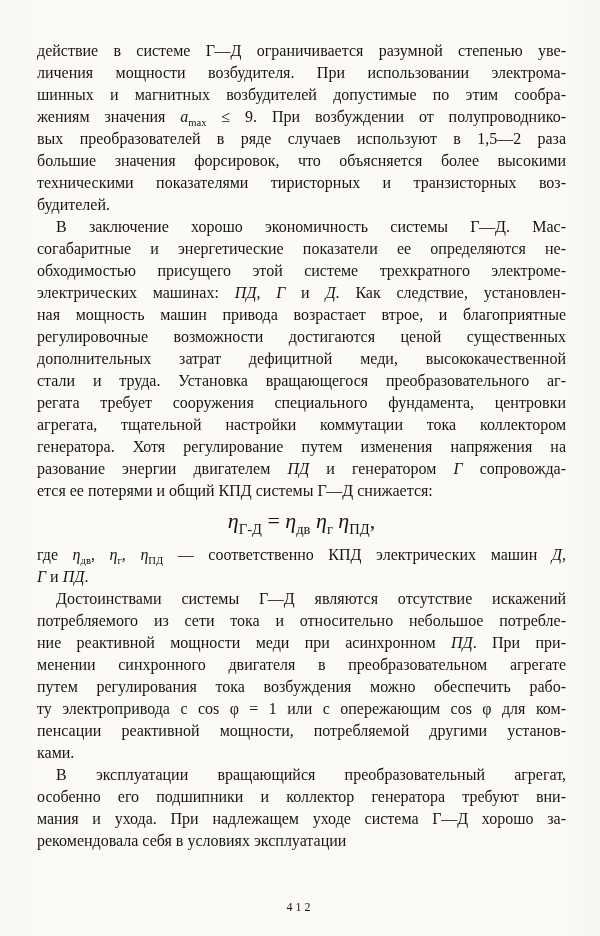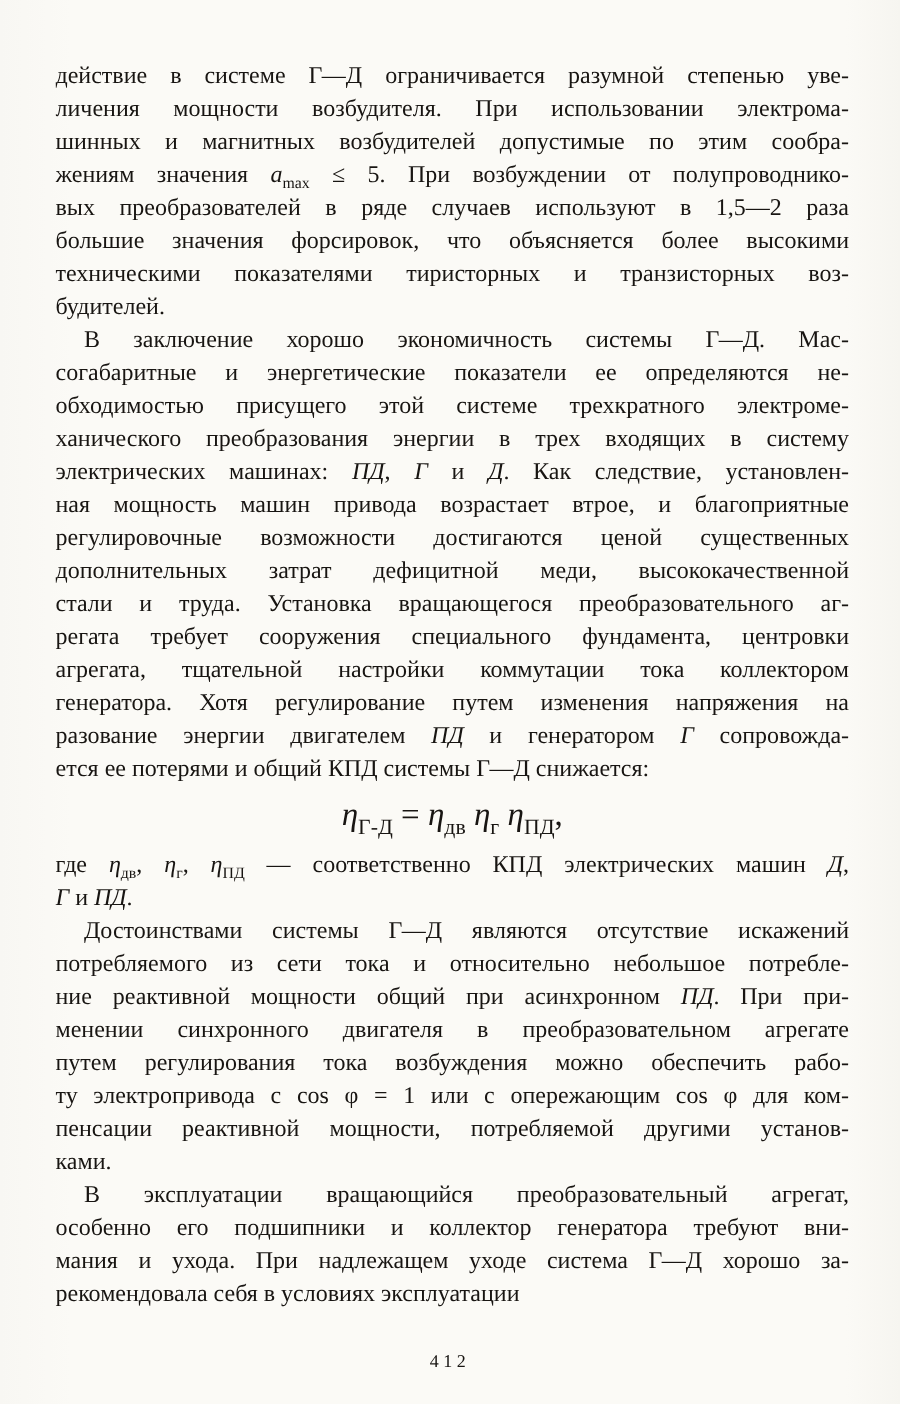--- a/index.html
+++ b/index.html
@@ -80,51 +80,50 @@
 </style>
 </head>
 <body>
 
 <div class="page">
   <div class="text-column">
       <div class="para">
         <div class="line"><span class="tx">действие в системе Г—Д ограничивается разумной степенью уве-</span></div>
         <div class="line"><span class="tx">личения мощности возбудителя. При использовании электрома-</span></div>
         <div class="line"><span class="tx">шинных и магнитных возбудителей допустимые по этим сообра-</span></div>
-        <div class="line"><span class="tx">жениям значения </span><span class="it">a</span><span class="sub">max</span><span class="tx"> ≤ 5. При возбуждении от полупроводнико-</span></div>
+        <div class="line"><span class="tx">жениям значения </span><span class="it">a</span><span class="sub">max</span><span class="tx"> ≤ 9. При возбуждении от полупроводнико-</span></div>
         <div class="line"><span class="tx">вых преобразователей в ряде случаев используют в 1,5—2 раза</span></div>
         <div class="line"><span class="tx">большие значения форсировок, что объясняется более высокими</span></div>
         <div class="line"><span class="tx">техническими показателями тиристорных и транзисторных воз-</span></div>
         <div class="line last"><span class="tx">будителей.</span></div>
       </div>
       <div class="para indent">
         <div class="line"><span class="tx">В заключение хорошо экономичность системы Г—Д. Мас-</span></div>
         <div class="line"><span class="tx">согабаритные и энергетические показатели ее определяются не-</span></div>
         <div class="line"><span class="tx">обходимостью присущего этой системе трехкратного электроме-</span></div>
-        <div class="line"><span class="tx">ханического преобразования энергии в трех входящих в систему</span></div>
         <div class="line"><span class="tx">электрических машинах: </span><span class="it">ПД</span><span class="tx">, </span><span class="it">Г</span><span class="tx"> и </span><span class="it">Д</span><span class="tx">. Как следствие, установлен-</span></div>
         <div class="line"><span class="tx">ная мощность машин привода возрастает втрое, и благоприятные</span></div>
         <div class="line"><span class="tx">регулировочные возможности достигаются ценой существенных</span></div>
         <div class="line"><span class="tx">дополнительных затрат дефицитной меди, высококачественной</span></div>
         <div class="line"><span class="tx">стали и труда. Установка вращающегося преобразовательного аг-</span></div>
         <div class="line"><span class="tx">регата требует сооружения специального фундамента, центровки</span></div>
         <div class="line"><span class="tx">агрегата, тщательной настройки коммутации тока коллектором</span></div>
         <div class="line"><span class="tx">генератора. Хотя регулирование путем изменения напряжения на</span></div>
         <div class="line"><span class="tx">разование энергии двигателем </span><span class="it">ПД</span><span class="tx"> и генератором </span><span class="it">Г</span><span class="tx"> сопровожда-</span></div>
         <div class="line last"><span class="tx">ется ее потерями и общий КПД системы Г—Д снижается:</span></div>
       </div>
       <div class="formula"><span class="it">η</span><span class="sub">Г-Д</span><span class="tx"> = </span><span class="it">η</span><span class="sub">дв</span><span class="tx"> </span><span class="it">η</span><span class="sub">г</span><span class="tx"> </span><span class="it">η</span><span class="sub">ПД</span><span class="tx">,</span></div>
       <div class="para">
         <div class="line"><span class="tx">где </span><span class="it">η</span><span class="sub">дв</span><span class="tx">, </span><span class="it">η</span><span class="sub">г</span><span class="tx">, </span><span class="it">η</span><span class="sub">ПД</span><span class="tx"> — соответственно КПД электрических машин </span><span class="it">Д</span><span class="tx">,</span></div>
         <div class="line last"><span class="it">Г</span><span class="tx"> и </span><span class="it">ПД</span><span class="tx">.</span></div>
       </div>
       <div class="para indent">
         <div class="line"><span class="tx">Достоинствами системы Г—Д являются отсутствие искажений</span></div>
         <div class="line"><span class="tx">потребляемого из сети тока и относительно небольшое потребле-</span></div>
-        <div class="line"><span class="tx">ние реактивной мощности общий при асинхронном </span><span class="it">ПД</span><span class="tx">. При при-</span></div>
+        <div class="line"><span class="tx">ние реактивной мощности меди при асинхронном </span><span class="it">ПД</span><span class="tx">. При при-</span></div>
         <div class="line"><span class="tx">менении синхронного двигателя в преобразовательном агрегате</span></div>
         <div class="line"><span class="tx">путем регулирования тока возбуждения можно обеспечить рабо-</span></div>
         <div class="line"><span class="tx">ту электропривода с cos φ = 1 или с опережающим cos φ для ком-</span></div>
         <div class="line"><span class="tx">пенсации реактивной мощности, потребляемой другими установ-</span></div>
         <div class="line last"><span class="tx">ками.</span></div>
       </div>
       <div class="para indent">
         <div class="line"><span class="tx">В эксплуатации вращающийся преобразовательный агрегат,</span></div>
         <div class="line"><span class="tx">особенно его подшипники и коллектор генератора требуют вни-</span></div>
         <div class="line"><span class="tx">мания и ухода. При надлежащем уходе система Г—Д хорошо за-</span></div>

